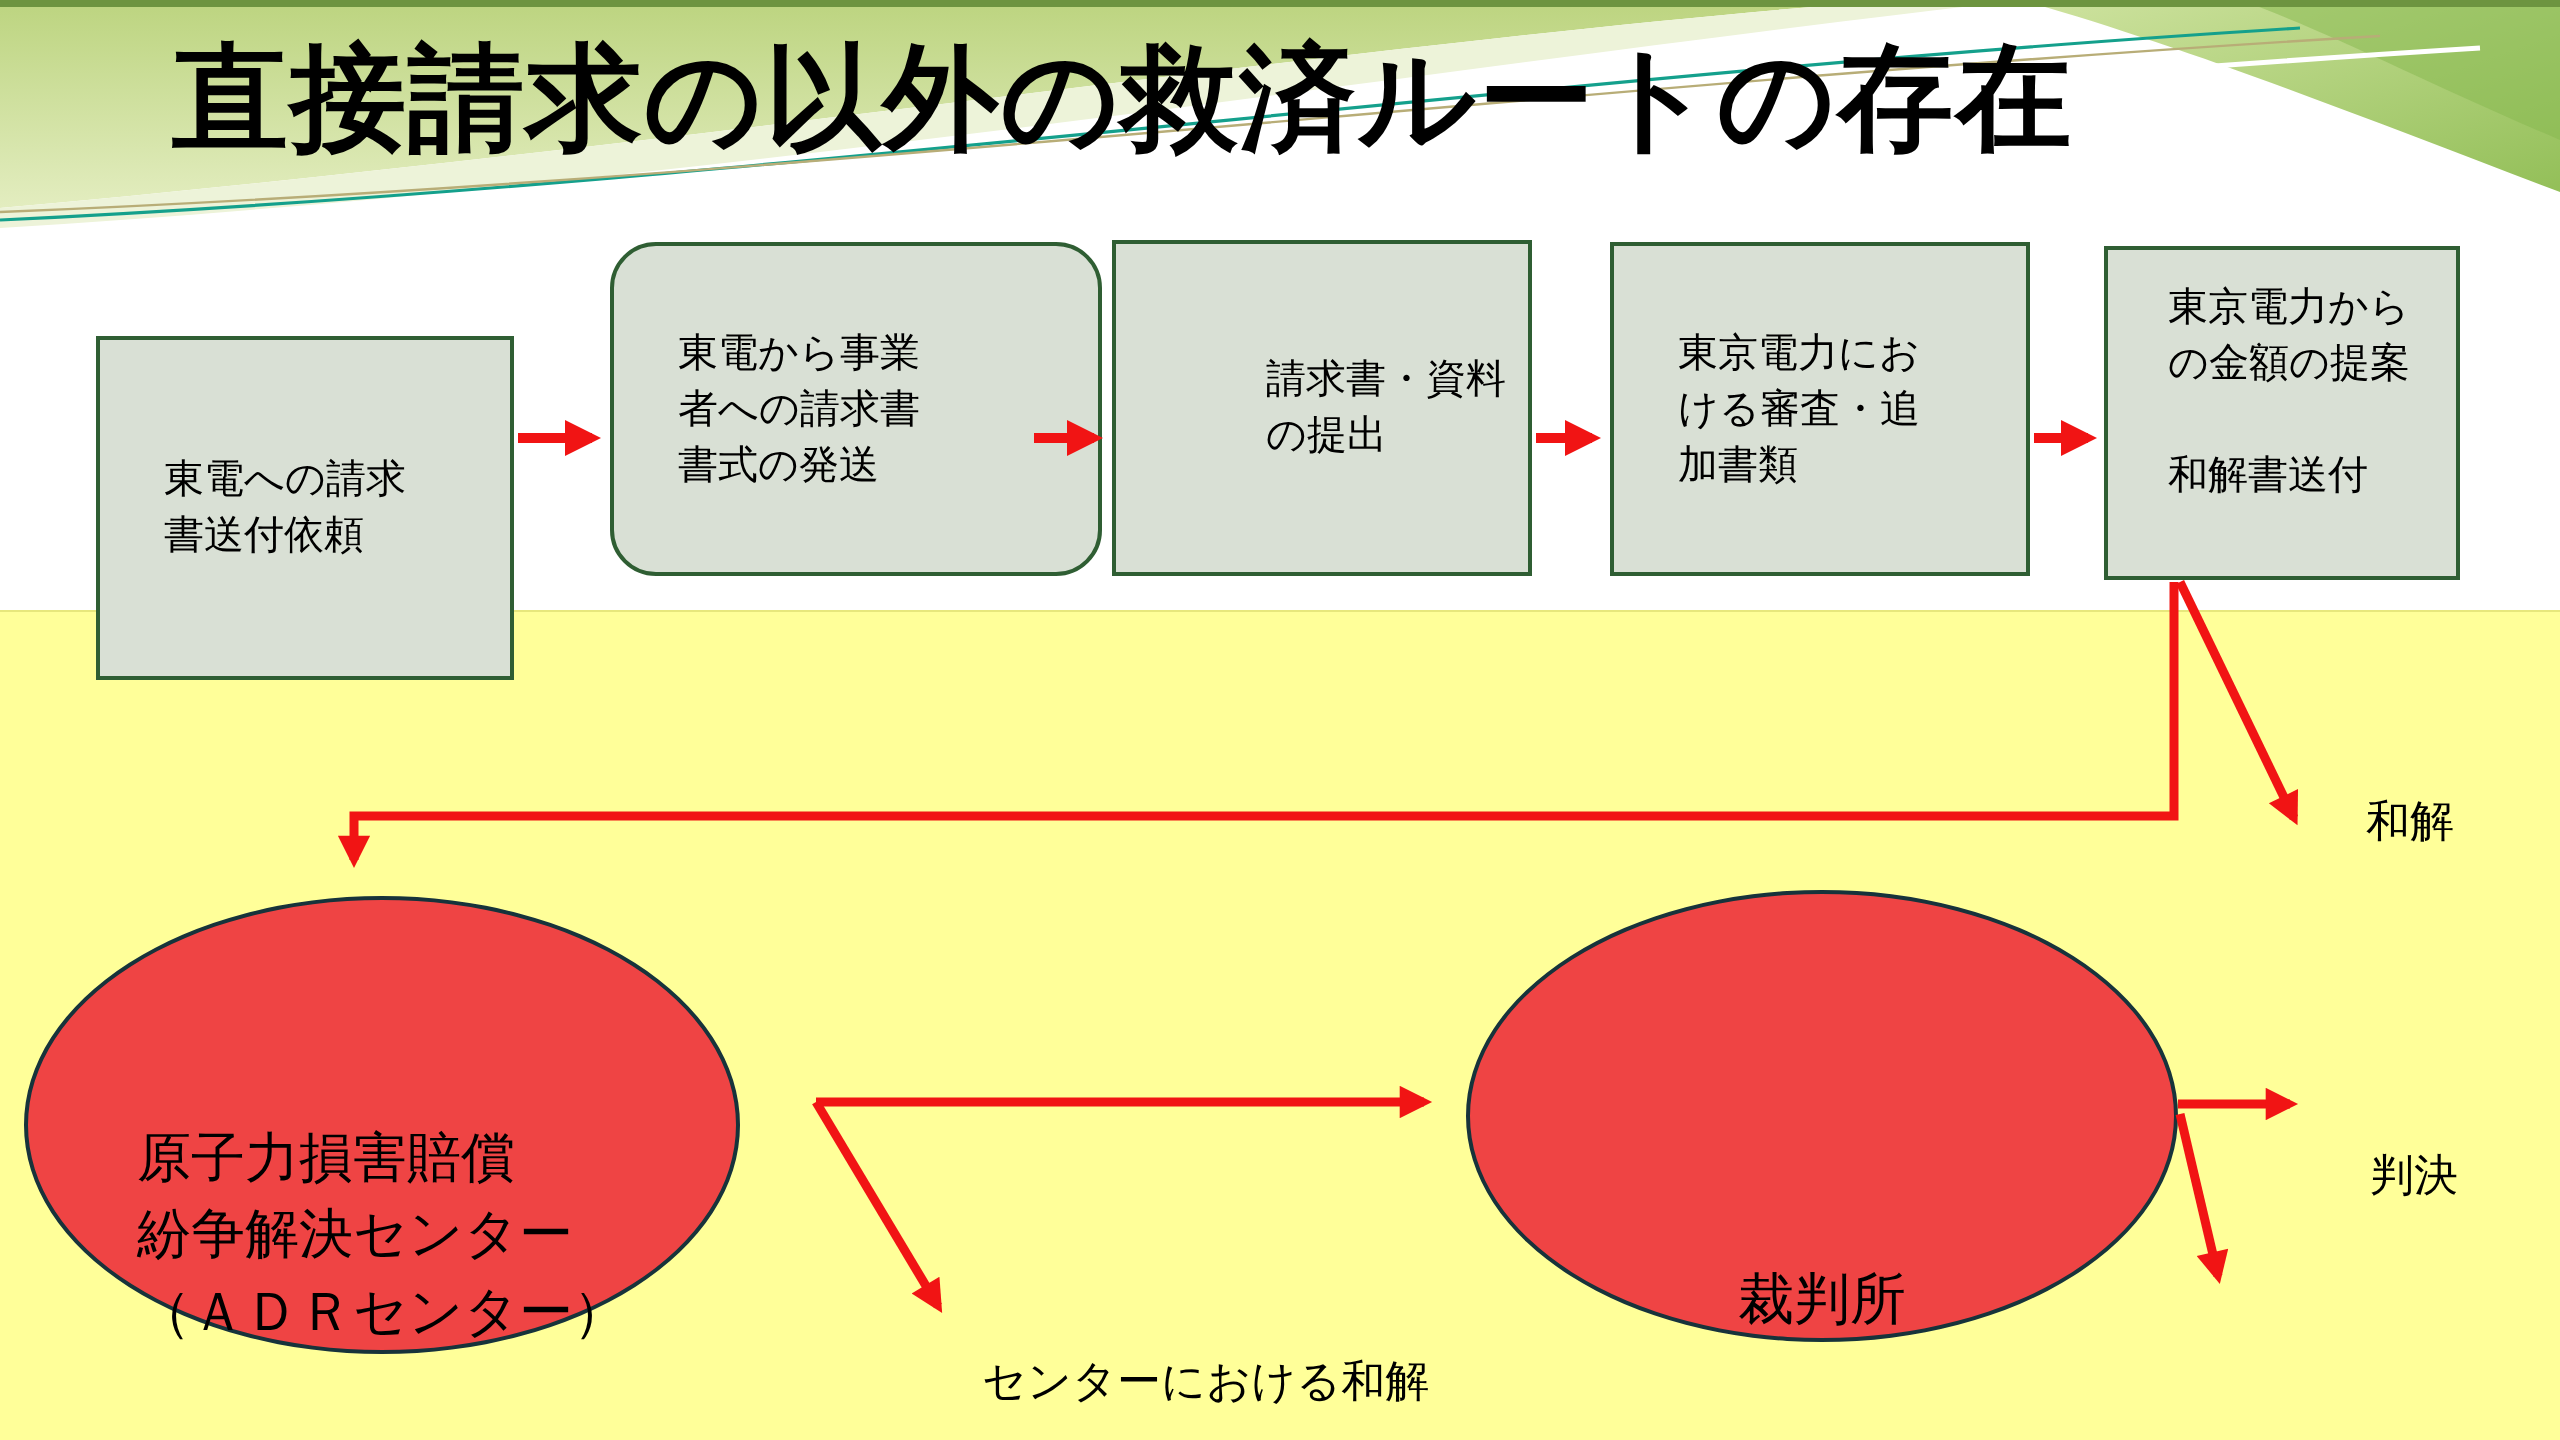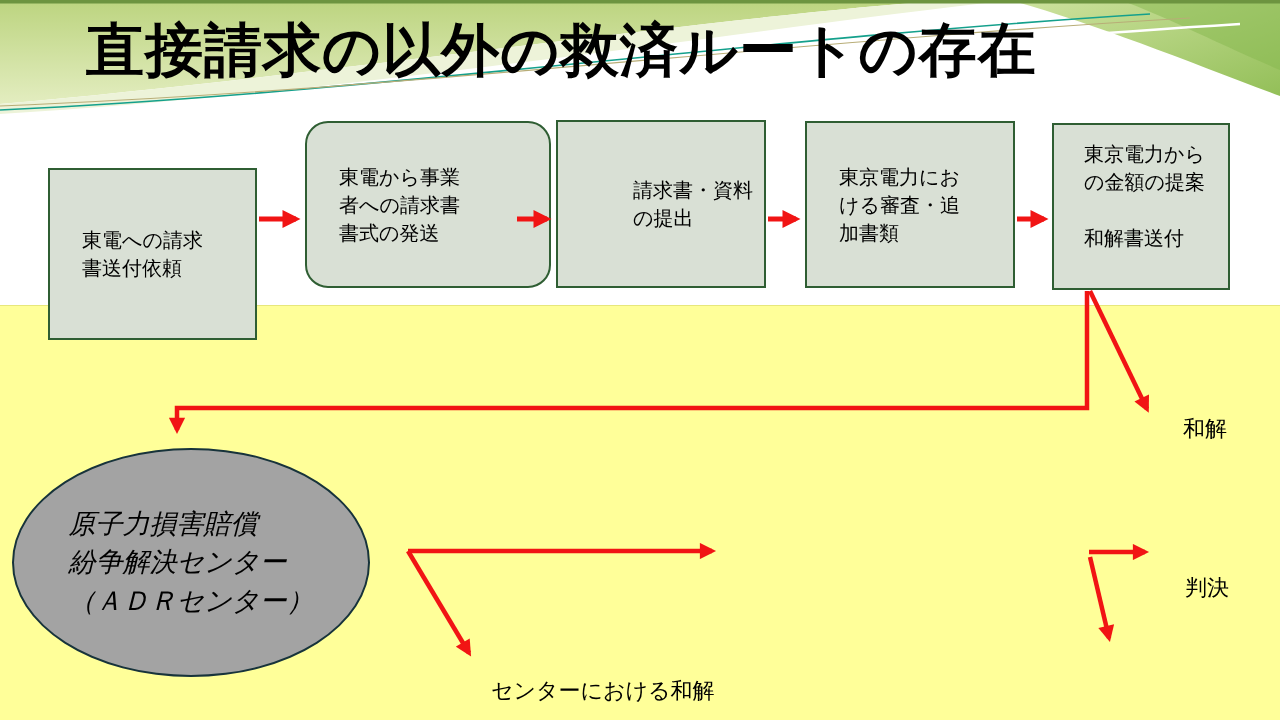--- a/index.html
+++ b/index.html
@@ -27,33 +27,33 @@
   #pbox-3{left:556px;top:120px;width:210px;height:168px;padding-left:43px;}
   #pbox-4{left:805px;top:121px;width:210px;height:167px;}
   #pbox-5{left:1052px;top:123px;width:178px;height:167px;}
   
   #yellow-band{
     position:absolute;left:0;top:305px;width:1280px;height:415px;
     background:#ffff99;border-top:1px solid #e7e77c;box-sizing:border-box;z-index:1;
   }
   
   .ell{
-    position:absolute;background:#a3a3a3;border:2px solid #17333b;border-radius:50%;
-    box-sizing:border-box;display:flex;align-items:center;justify-content:center;z-index:2;font-style:italic;
+    position:absolute;background:#ef4444;border:2px solid #17333b;border-radius:50%;
+    box-sizing:border-box;display:flex;align-items:flex-end;justify-content:center;z-index:2;
   }
   #adr-ellipse{left:12px;top:448px;width:358px;height:229px;}
   #adr-ellipse .etxt{font-size:27px;line-height:1.42;text-align:left;}
   #court-ellipse{left:733px;top:445px;width:356px;height:226px;}
   #court-ellipse .etxt{font-size:28px;}
   
   #arrow-layer{position:absolute;left:0;top:0;width:1280px;height:720px;z-index:4;pointer-events:none;}
   
   .lbl{position:absolute;font-size:22px;line-height:1.32;z-index:5;}
   #rejection-note{left:847px;top:336px;}
-  #wakai-label{left:1183px;top:414px;}
+  #wakai-label{left:1183px;top:398px;font-family:Liberation Mono, monospace;}
   #hanketsu-label{left:1185px;top:573px;}
   #center-wakai-label{left:491px;top:662px;margin-top:14px;}
   #court-wakai-label{left:1012px;top:666px;}
 </style>
 </head>
 <body>
 
 <div id="slide">
 
   <svg id="header-art" viewBox="0 0 1280 118" aria-hidden="true">
@@ -105,20 +105,23 @@
 の金額の提案
 
 和解書送付</div>
   </div>
 
   <div class="ell" id="adr-ellipse">
     <div class="etxt preline">原子力損害賠償
 紛争解決センター
 （ＡＤＲセンター）</div>
   </div>
+  <div class="ell" id="court-ellipse">
+    <div class="etxt">裁判所</div>
+  </div>
 
   <svg id="arrow-layer" viewBox="0 0 1280 720" aria-hidden="true">
     <defs>
       <marker id="ah" viewBox="0 0 10 10" refX="7.5" refY="5" markerWidth="4" markerHeight="3.6" orient="auto" markerUnits="strokeWidth">
         <path d="M0,0 L10,5 L0,10 Z" fill="#f11414"></path>
       </marker>
     </defs>
     <g stroke="#f11414" fill="none">
       <path d="M259,219 H296" stroke-width="5" marker-end="url(#ah)"></path>
       <path d="M517,219 H547" stroke-width="5" marker-end="url(#ah)"></path>

